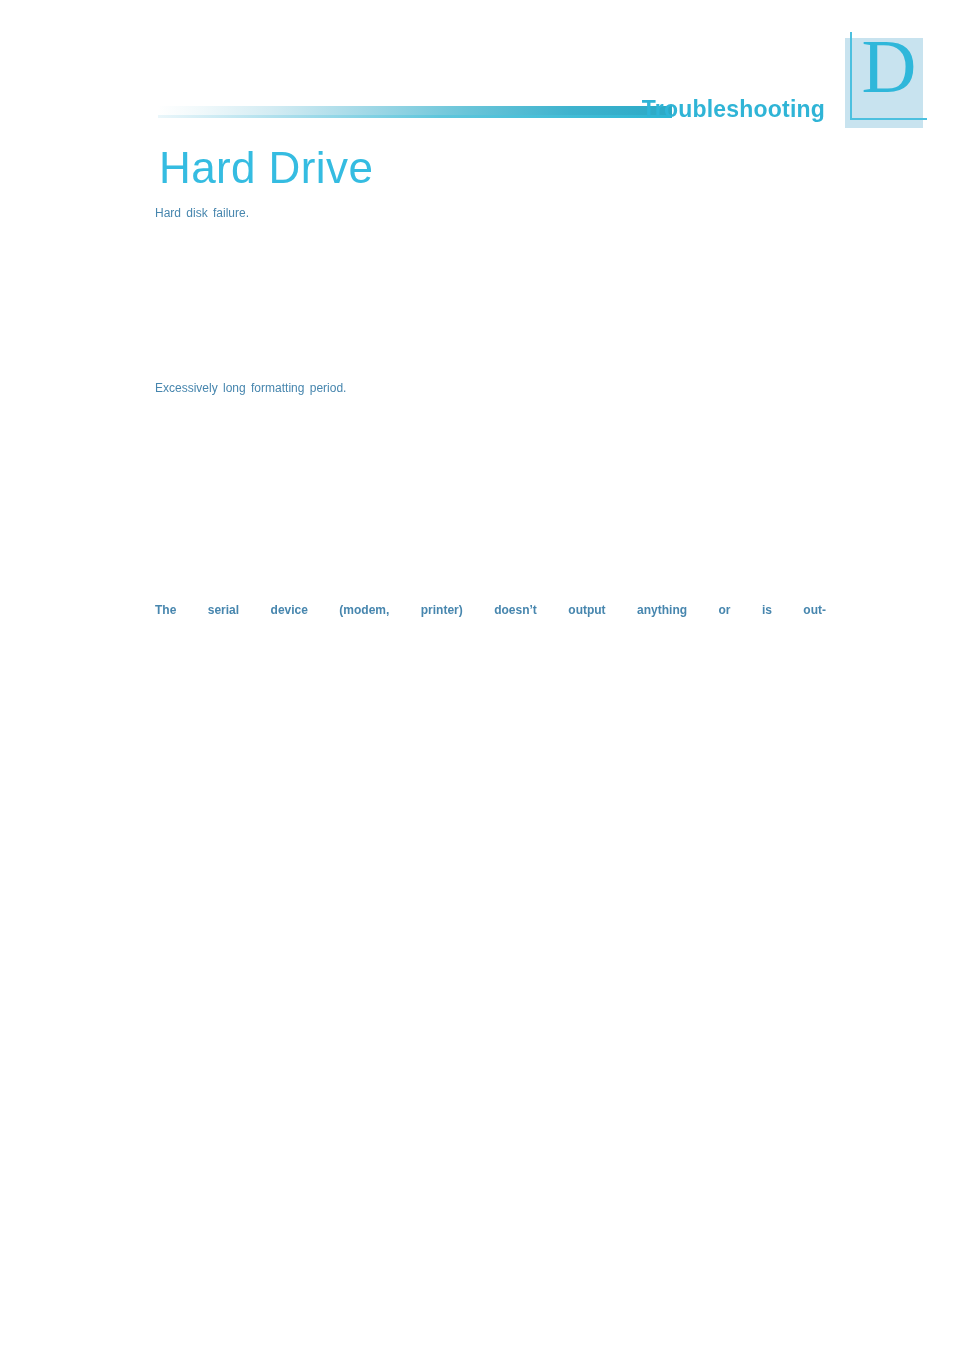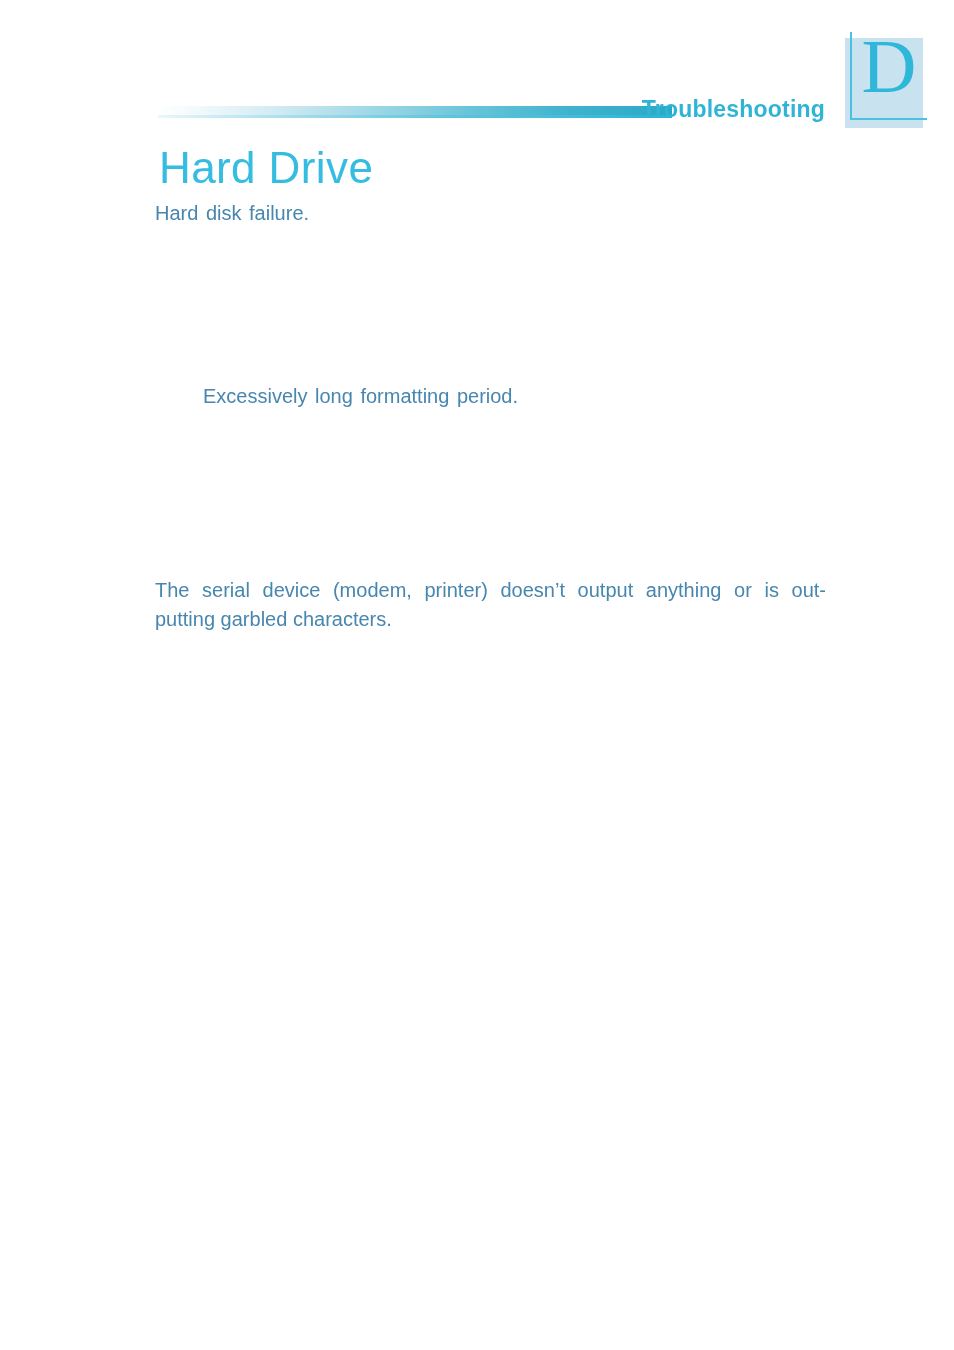--- a/index.html
+++ b/index.html
@@ -66,27 +66,27 @@
     font-size: 44px; line-height: 40px; font-weight: 400;
     letter-spacing: 0.4px;
     color: var(--heading, #35bce1);
   }
   .t1 { top: 144px; }
   .t2 { top: 515px; }
   .t3 { top: 903px; }
 
   .body {
     position: absolute; left: 155px; margin: 0;
-    font-size: 20px; line-height: 29px;
+    font-size: 12px; line-height: 29px;
     color: var(--body-text, #4786ae);
     word-spacing: 2px;
   }
   .p1 { top: 199px; }
-  .p2 { top: 382px; margin-left: 48px; }
-  .p3 { top: 576px; width: 671px; word-spacing: normal; }
+  .p2 { top: 374px; }
+  .p3 { top: 596px; width: 671px; word-spacing: normal; font-weight: bold; }
   .p3 .jline { text-align: justify; text-align-last: justify; }
   .p4 { top: 956px; }
 </style>
 </head>
 <body>
 
 <div class="page">
 
   <div class="rule">
     <div class="rule-top"></div>
@@ -102,18 +102,17 @@
 
   <h2 class="sec-title t1">Hard Drive</h2>
 
   <p class="body p1">Hard disk failure.</p>
 
   <p class="body p2">Excessively long formatting period.</p>
 
 
   <div class="body p3">
     <div class="jline">The serial device (modem, printer) doesn’t output anything or is out-</div>
-    <div>putting garbled characters.</div>
   </div>
 
 
 
 </div>
 
 </body></html>

